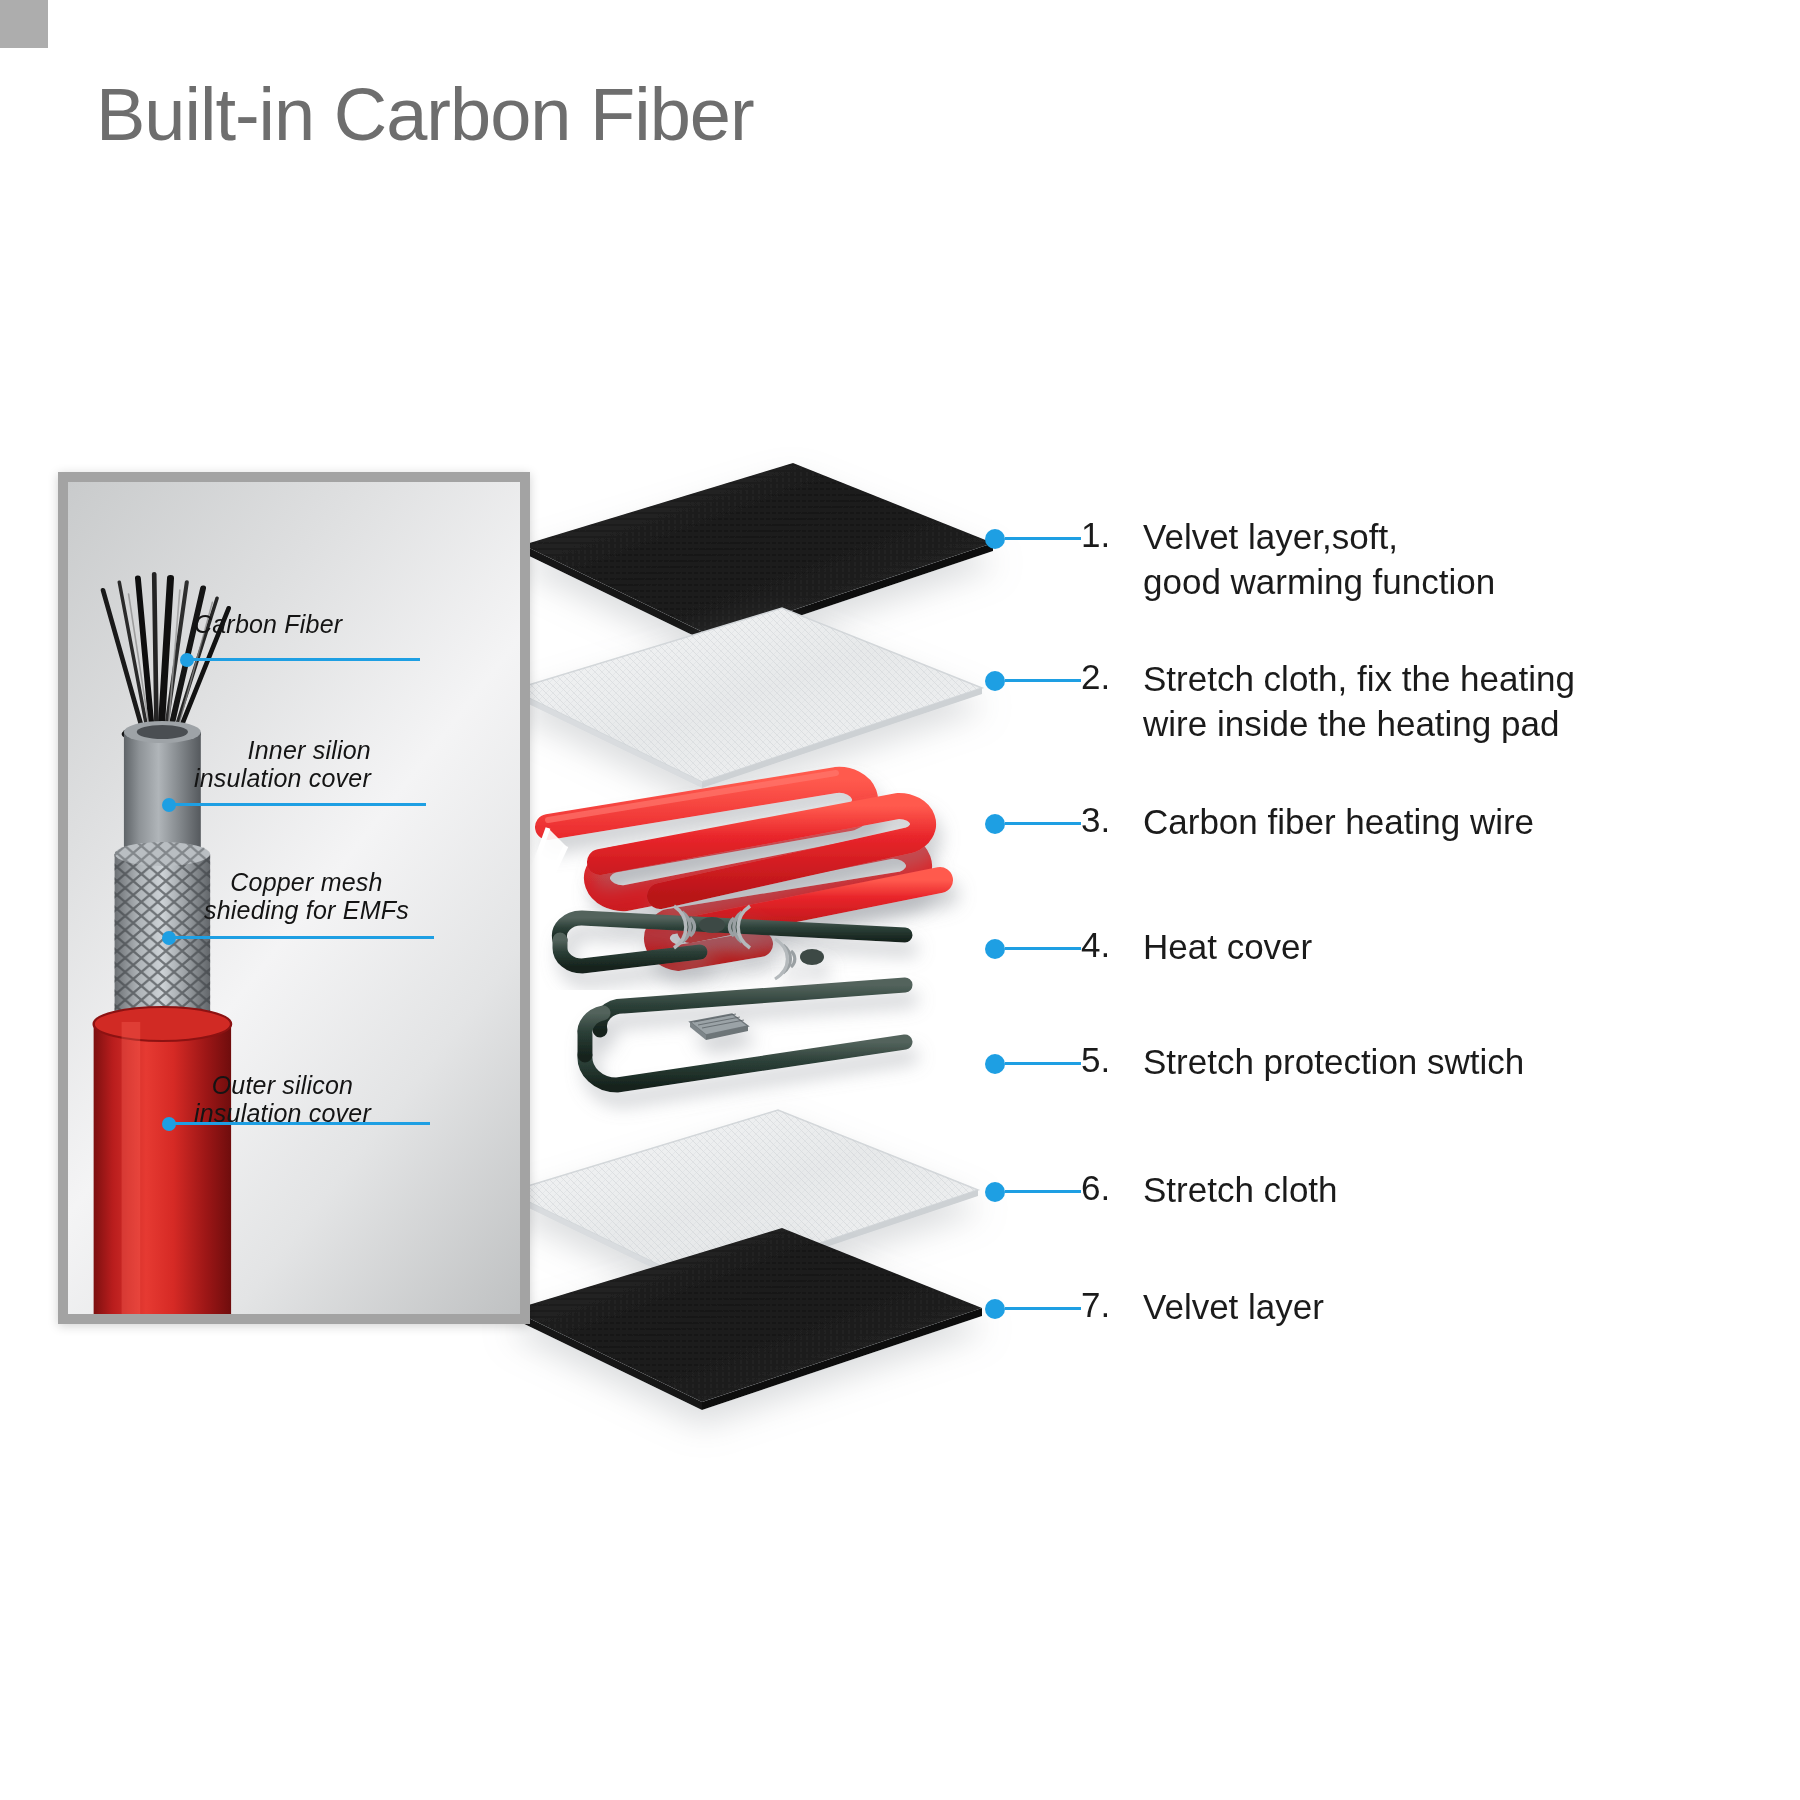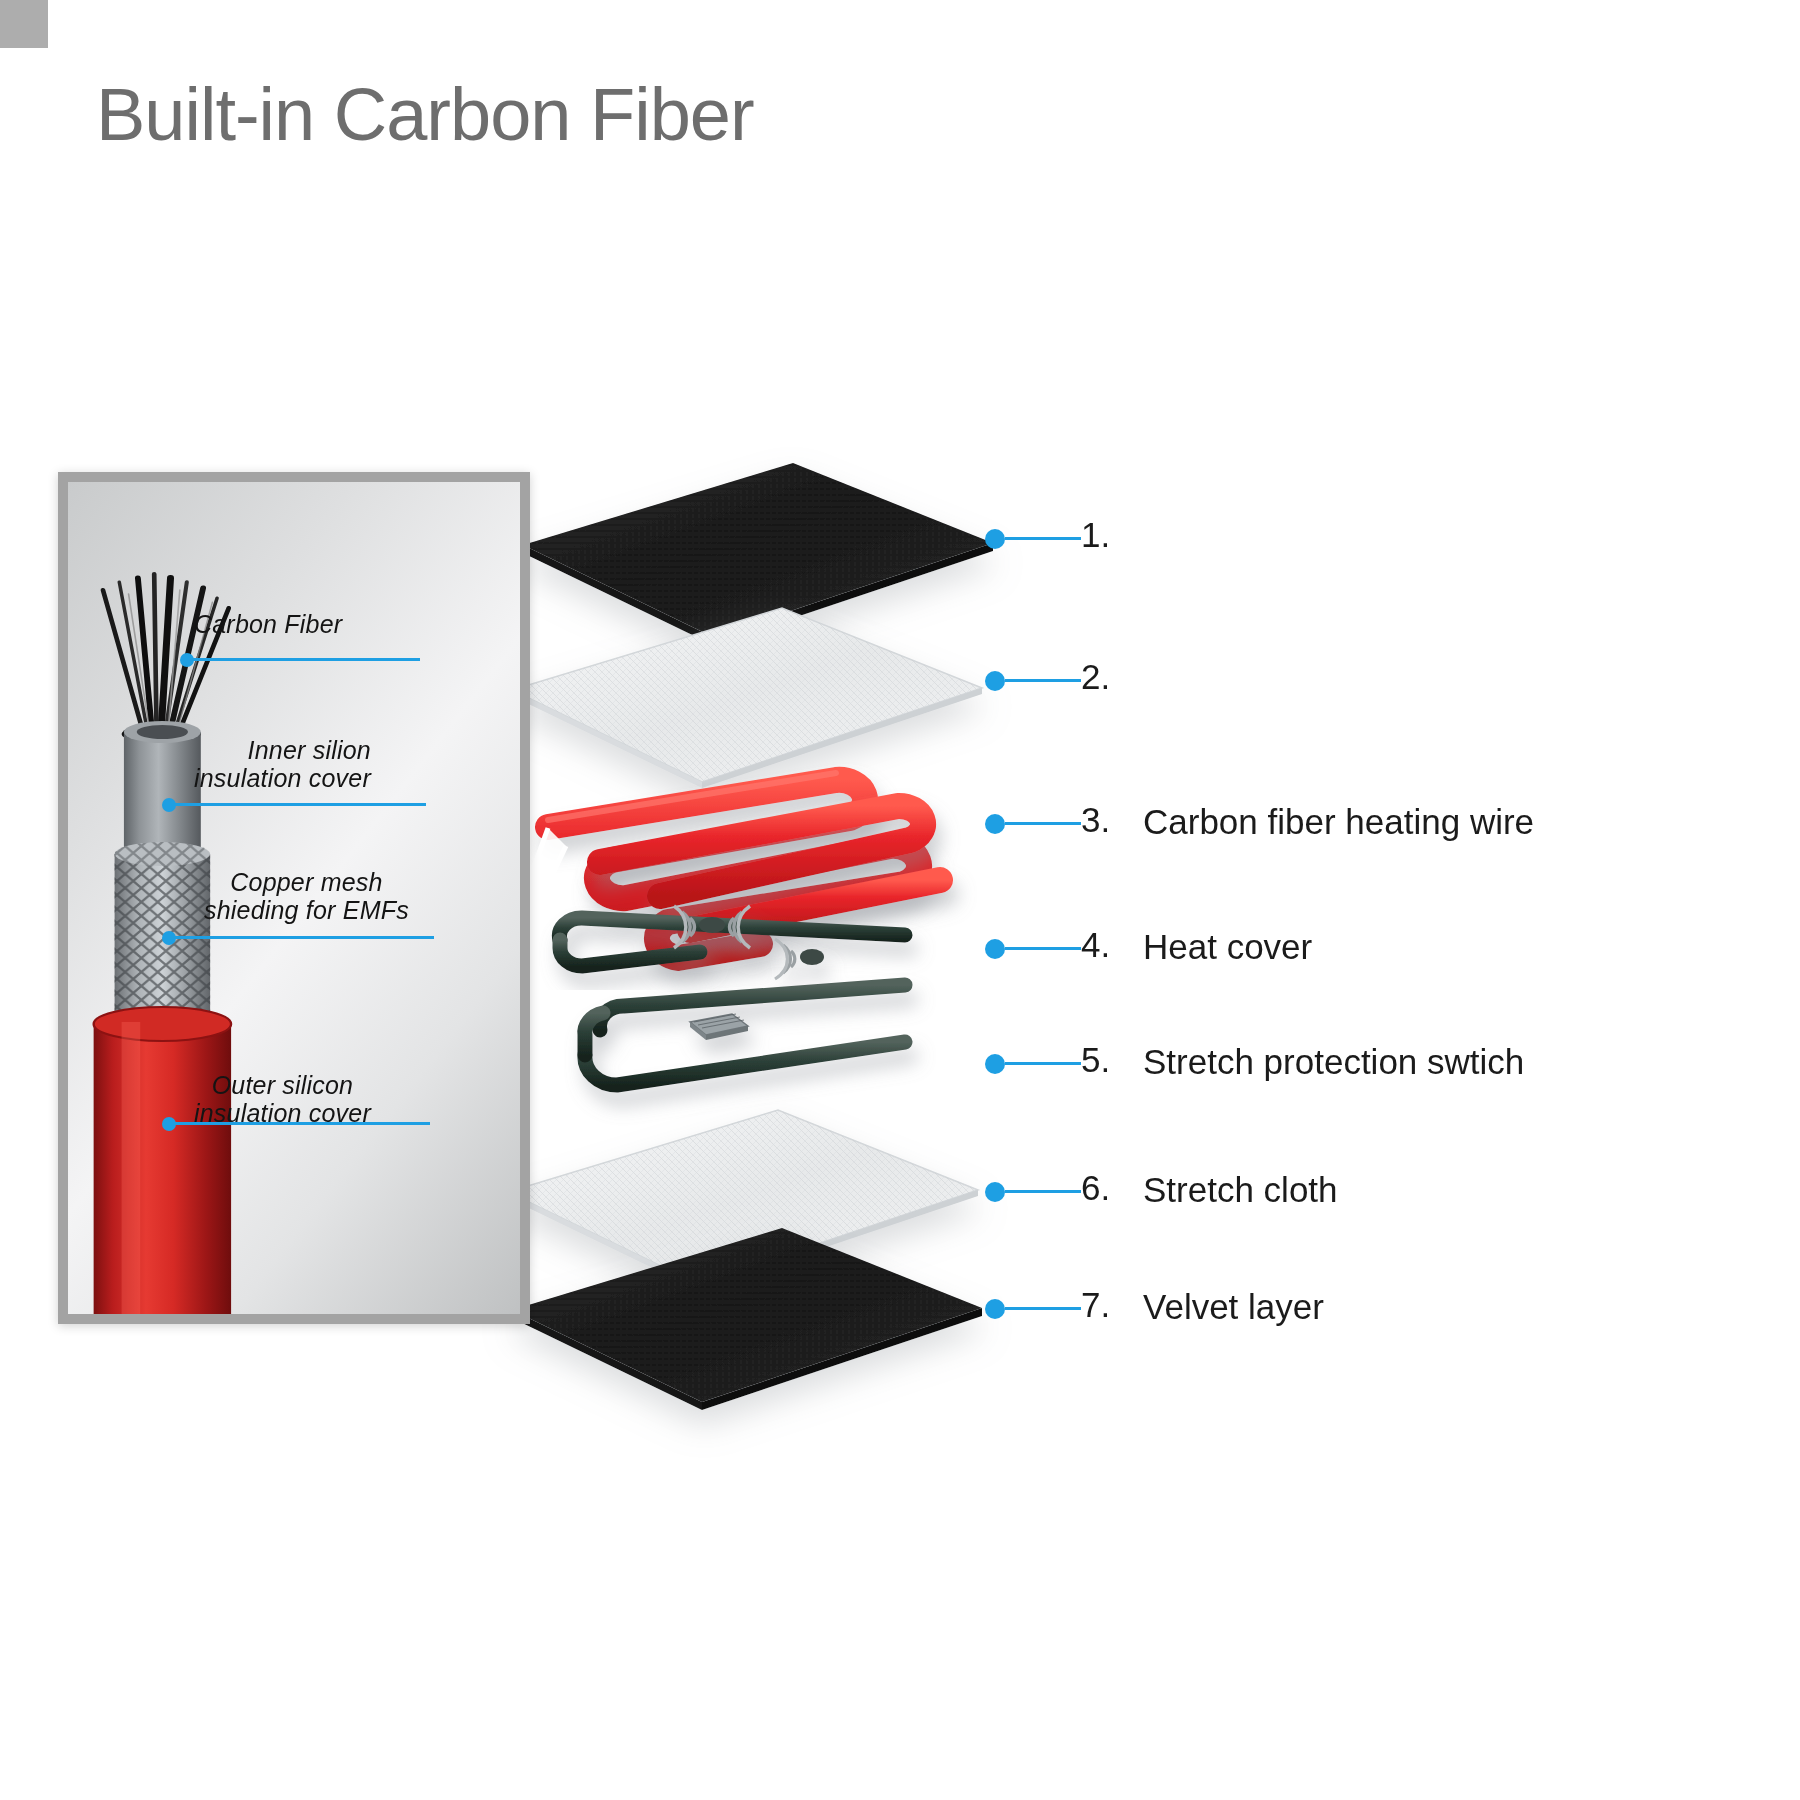--- a/index.html
+++ b/index.html
@@ -322,26 +322,30 @@
       <div class="inset-leader" style="left:104px;top:640px;width:258px;"></div>
     </div>
   </div>
 
   <div class="callouts">
 
     <div class="callout" style="left:985px;top:515px;">
       <div class="dot"></div>
       <div class="lead" style="width:76px;"></div>
       <div class="num">1.</div>
+      <div class="txt">Velvet layer,soft,
+good warming function</div>
     </div>
 
     <div class="callout" style="left:985px;top:657px;">
       <div class="dot"></div>
       <div class="lead" style="width:76px;"></div>
       <div class="num">2.</div>
+      <div class="txt">Stretch cloth, fix the heating
+wire inside the heating pad</div>
     </div>
 
     <div class="callout" style="left:985px;top:800px;">
       <div class="dot"></div>
       <div class="lead" style="width:76px;"></div>
       <div class="num">3.</div>
       <div class="txt">Carbon fiber heating wire</div>
     </div>
 
     <div class="callout" style="left:985px;top:925px;">

